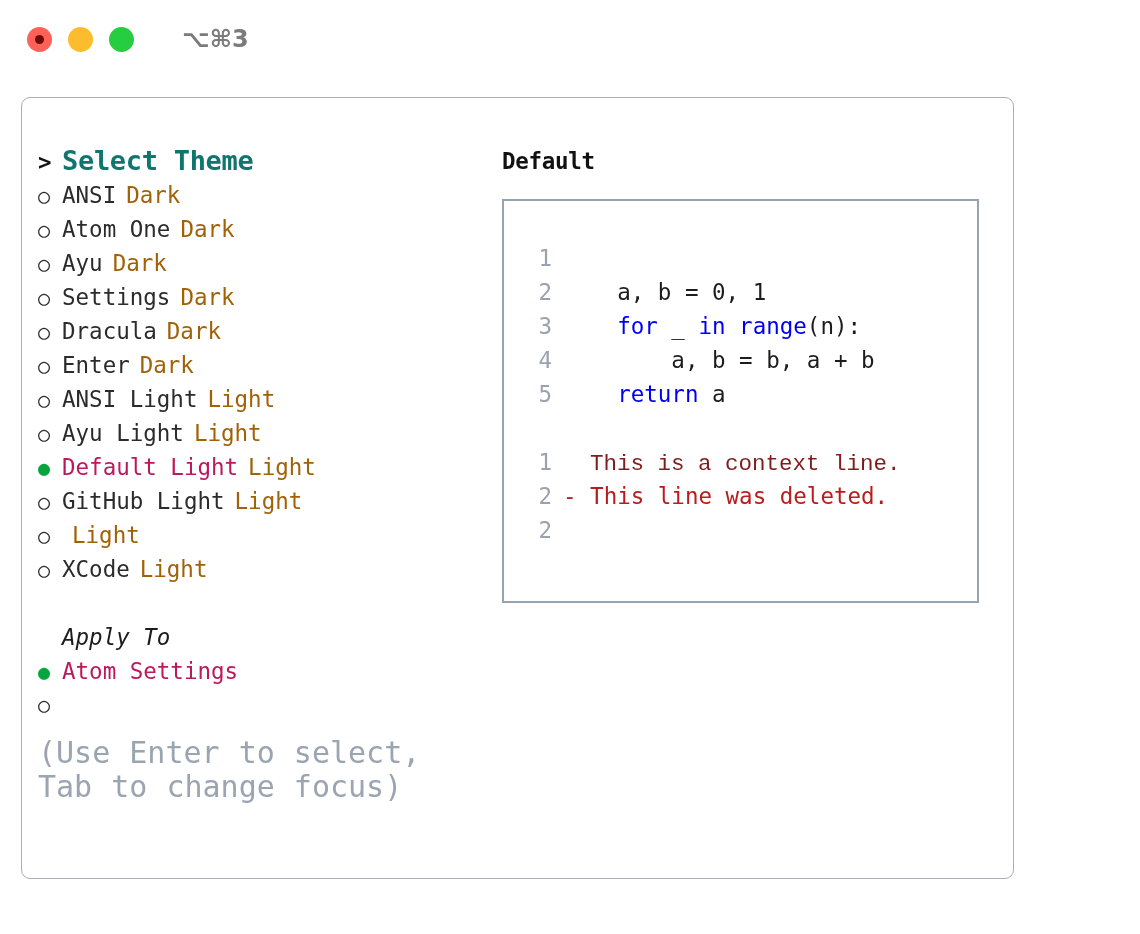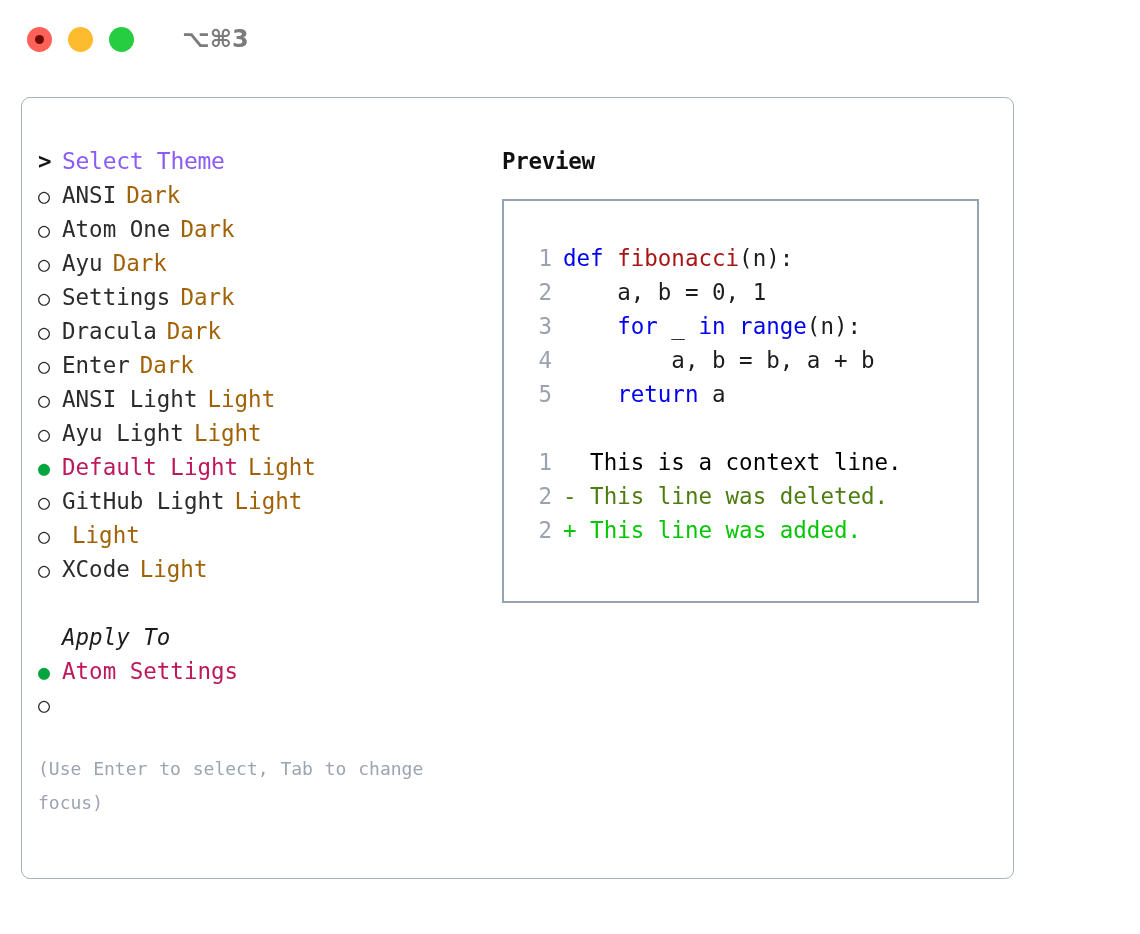--- a/index.html
+++ b/index.html
@@ -86,44 +86,44 @@
     width: 24px;
     flex: 0 0 24px;
     text-align: left;
     font-size: 20px;
   }
   .marker.caret { font-size: 22.5px; font-weight: 700; color: #141414; }
   .marker.bullet-off { color: #2b2b2b; }
   .marker.bullet-on  { color: #06a53d; }
 
   .header-title {
-    font-weight: 400;
-    font-size: 23px;
-    color: #8b5cf6;
+    font-weight: 700;
+    font-size: 27px;
+    color: #0f766e;
     letter-spacing: -0.3px;
   }
 
   .theme-name { color: #2b2b2b; }
   .theme-name.selected { color: #be185d; }
   .theme-kind { color: #a16207; margin-left: 10px; }
 
   .section-gap { height: 34px; }
 
   .group-label {
     font-size: 22.5px;
     color: #1c1c1c;
     padding-left: 24px;
     line-height: 34px;
     height: 34px;
     font-style: italic;
   }
 
   .hint {
-    margin-top: 30px;
-    font-size: 18px;
+    margin-top: 14px;
+    font-size: 30px;
     line-height: 34px;
     color: #9ba4b1;
     width: 410px;
     white-space: normal;
     word-spacing: 1px;
   }
 
   
   .right-col {
     position: absolute;
@@ -163,22 +163,22 @@
     margin-right: 11px;
   }
   .code-text { white-space: pre; }
 
   .tok-kw    { color: #0000f0; }
   .tok-fn    { color: #a81414; }
   .tok-plain { color: #1c1c1c; }
   .tok-punct { color: #1c1c1c; }
 
   .diff-gap { height: 34px; }
-  .diff-ctx { color: #000000; }
-  .diff-del { color: #4d7c0f; text-align: center; }
+  .diff-ctx { color: #7f1d1d; font-family: Liberation Mono, monospace; }
+  .diff-del { color: #b91c1c; text-align: center; }
   .diff-add { color: #05c605; }
 </style>
 </head>
 <body>
 
 <div id="app">
 
   <div class="titlebar">
     <div class="lights">
       <span class="light red">
@@ -220,33 +220,33 @@
 
       <div id="apply-rows">
           <div class="row"><span class="marker bullet-on">●</span><span class="theme-name selected">Atom Settings</span></div>
           <div class="row"><span class="marker bullet-off">○</span></div>
         </div>
 
       <div class="hint">(Use Enter to select, Tab to change focus)</div>
     </div>
 
     <div class="right-col">
-      <div class="preview-label">Preview</div>
+      <div class="preview-label">Default</div>
 
       <div class="preview-box">
         <div id="code-block">
-            <div class="code-line"><span class="lineno">1</span><span class="code-text"><span class="tok-kw">def</span><span class="tok-plain"> </span><span class="tok-fn">fibonacci</span><span class="tok-punct">(n):</span></span></div>
+            <div class="code-line"><span class="lineno">1</span></div>
             <div class="code-line"><span class="lineno">2</span><span class="code-text"><span class="tok-plain">    a, b = 0, 1</span></span></div>
             <div class="code-line"><span class="lineno">3</span><span class="code-text"><span class="tok-plain">    </span><span class="tok-kw">for</span><span class="tok-plain"> _ </span><span class="tok-kw">in</span><span class="tok-plain"> </span><span class="tok-kw">range</span><span class="tok-punct">(n):</span></span></div>
             <div class="code-line"><span class="lineno">4</span><span class="code-text"><span class="tok-plain">        a, b = b, a + b</span></span></div>
             <div class="code-line"><span class="lineno">5</span><span class="code-text"><span class="tok-plain">    </span><span class="tok-kw">return</span><span class="tok-plain"> a</span></span></div>
           </div>
         <div class="diff-gap"></div>
         <div id="diff-block">
             <div class="code-line"><span class="lineno">1</span><span class="code-text diff-ctx">  This is a context line.</span></div>
             <div class="code-line"><span class="lineno">2</span><span class="code-text diff-del">- This line was deleted.</span></div>
-            <div class="code-line"><span class="lineno">2</span><span class="code-text diff-add">+ This line was added.</span></div>
+            <div class="code-line"><span class="lineno">2</span></div>
           </div>
       </div>
     </div>
 
   </div>
 </div>
 
 </body></html>

